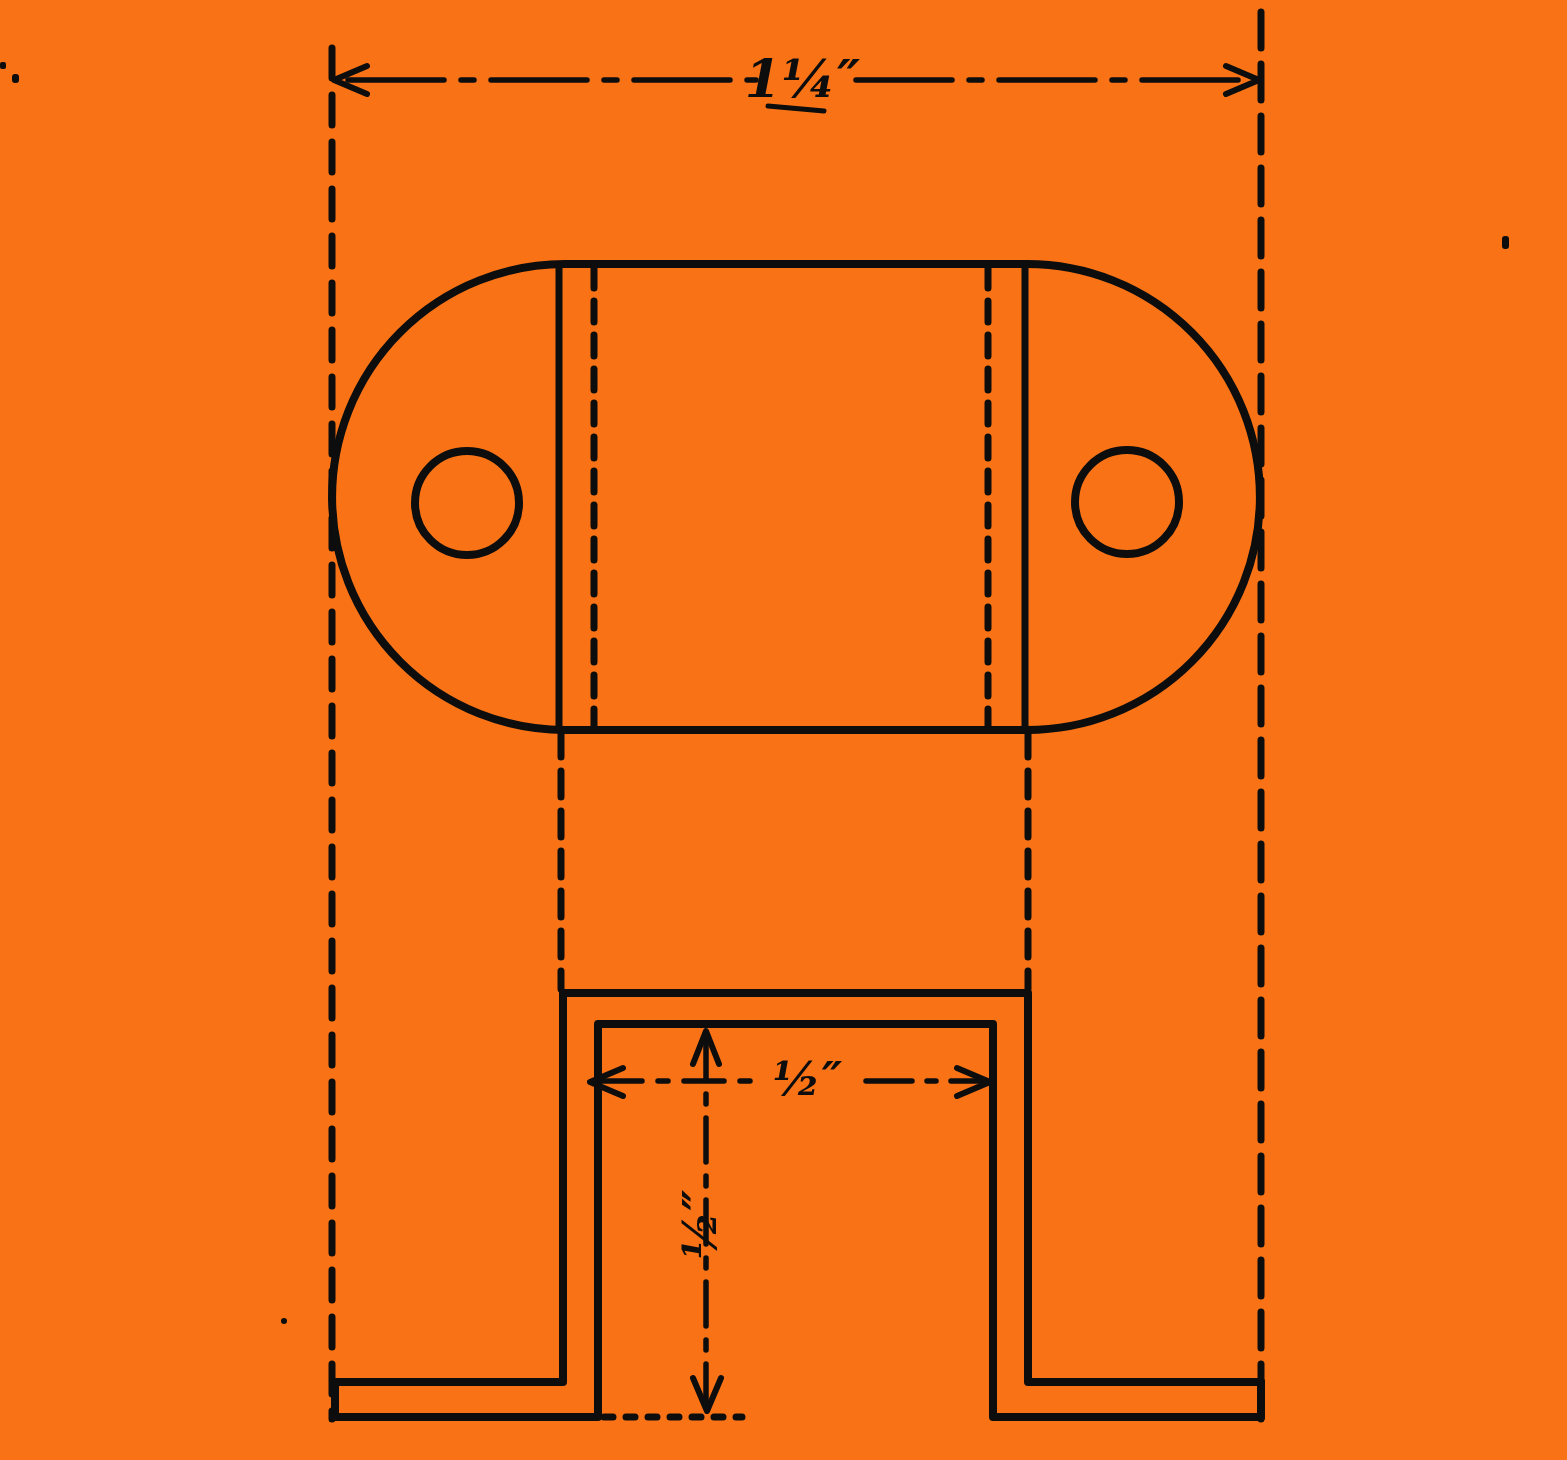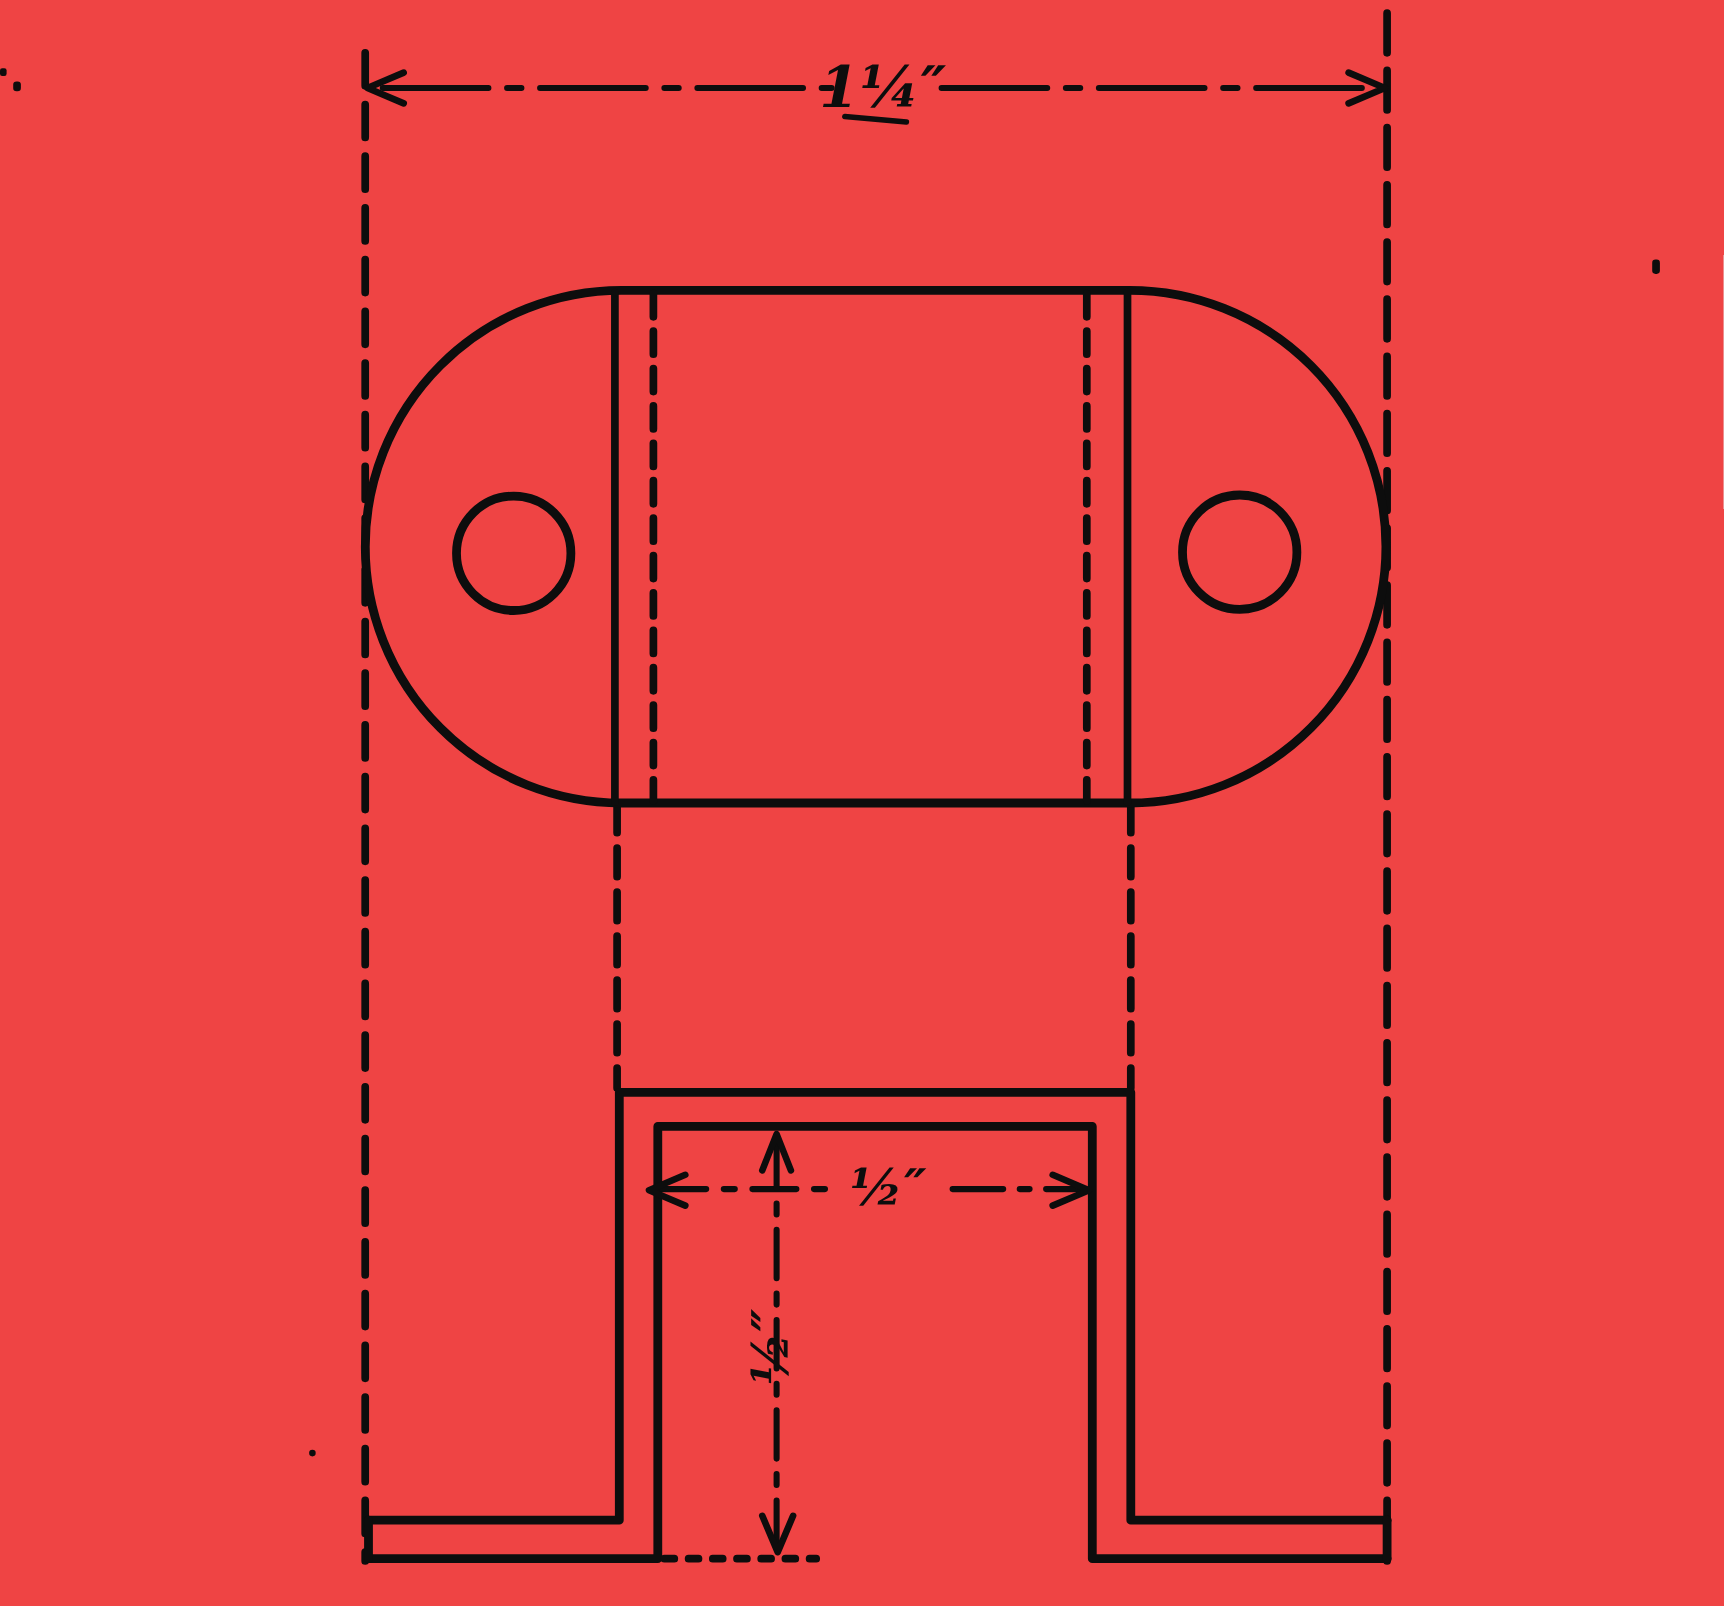--- a/index.html
+++ b/index.html
@@ -4,21 +4,21 @@
 <style>
   html, body {
     margin: 0;
     padding: 0;
     background: #e8e8e8;
   }
   .sheet {
     position: relative;
     width: 1567px;
     height: 1460px;
-    background: #ef4444;
+    background: #f97316;
     overflow: hidden;
     font-family: "DejaVu Serif", serif;
   }
   svg { display: block; }
   .ink-stroke { fill: none; stroke-linecap: round; stroke-linejoin: round; }
   .dim-label {
     font-family: "DejaVu Serif", serif;
     font-style: italic;
     font-weight: 700;
     letter-spacing: 1px;

